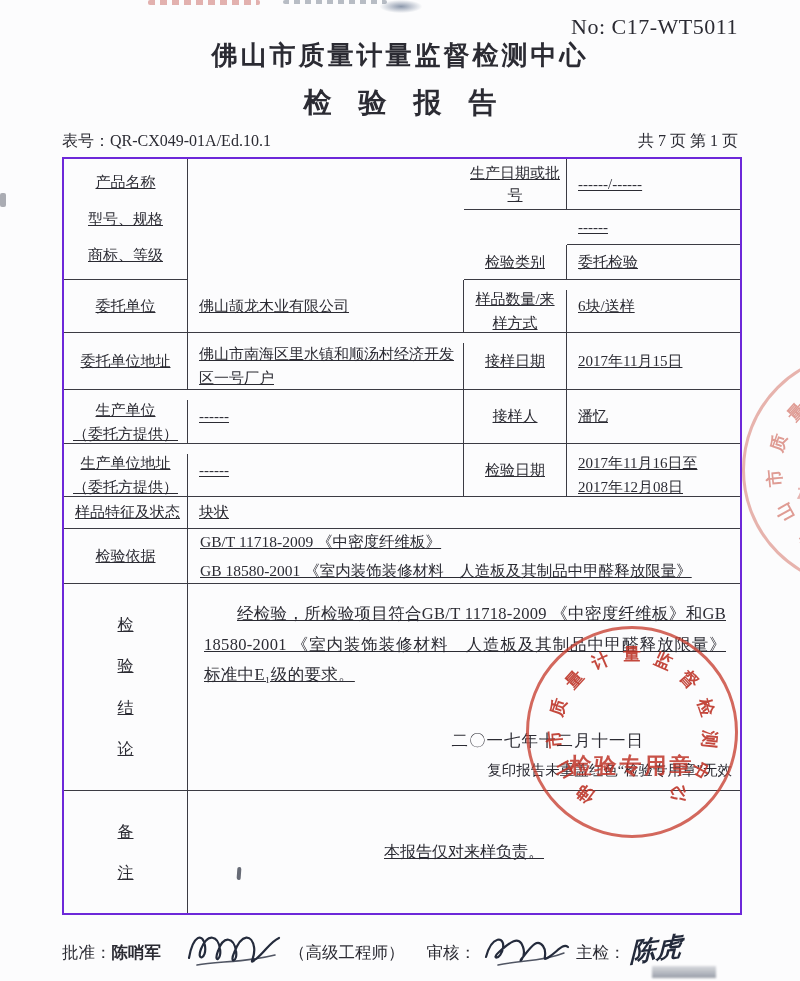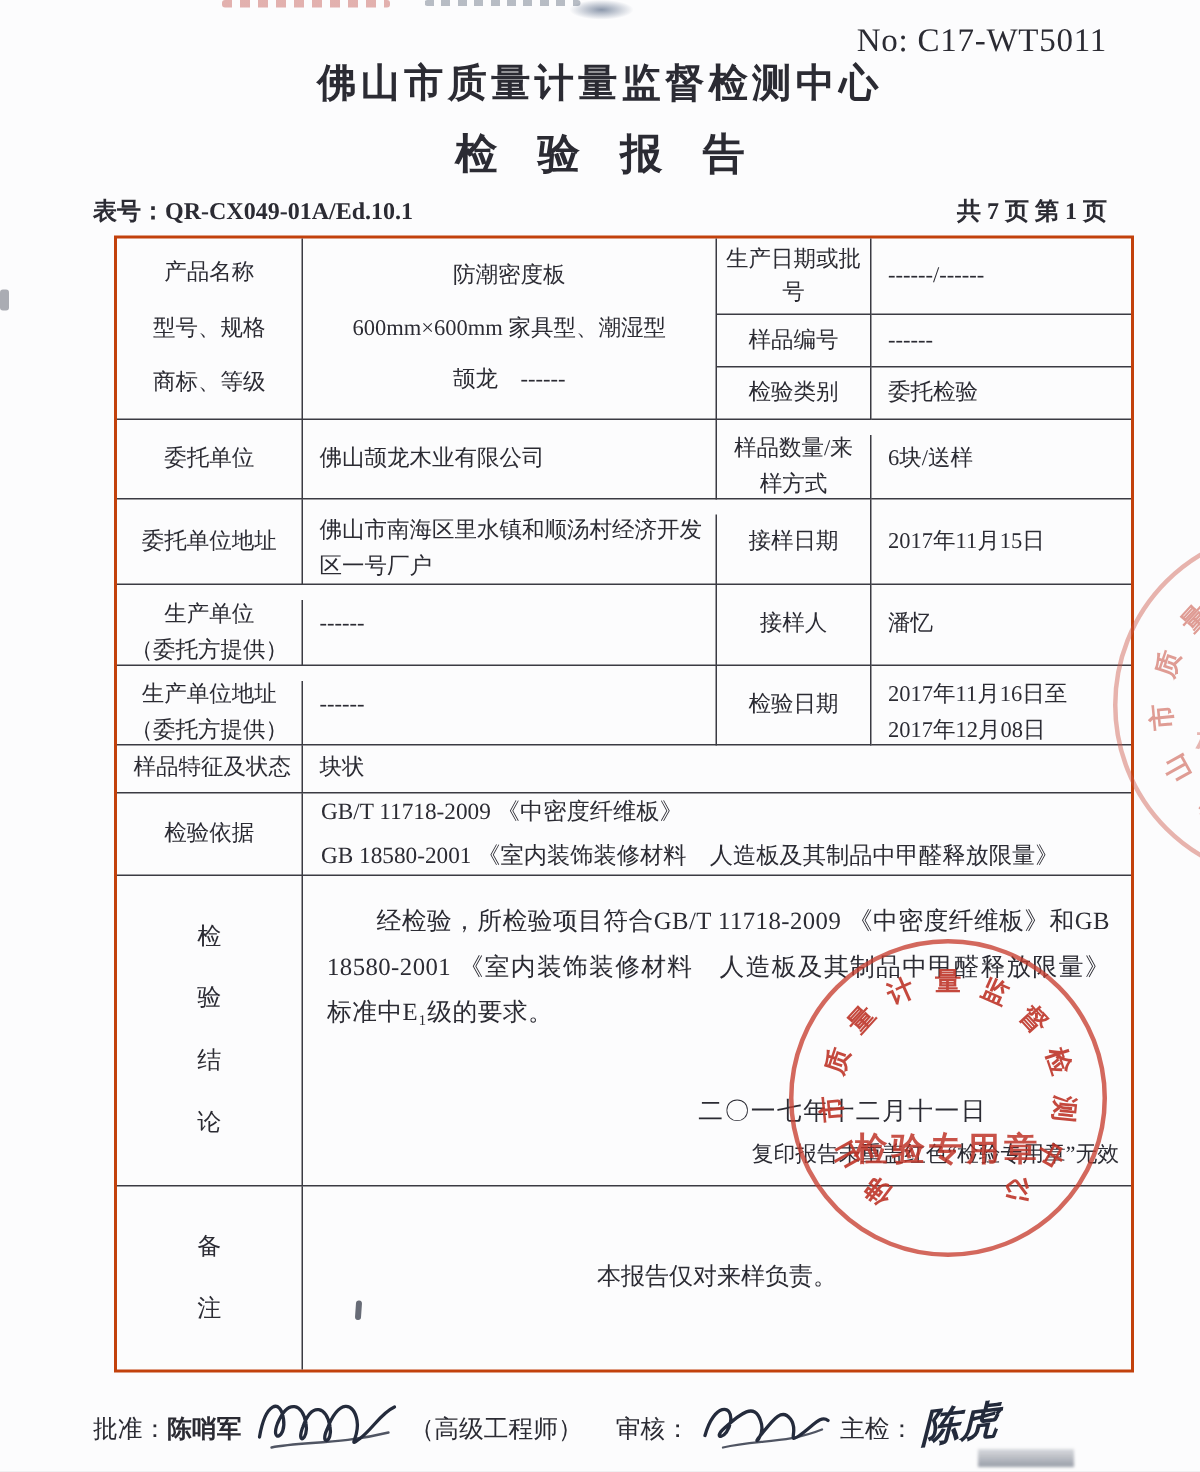--- a/index.html
+++ b/index.html
@@ -9,29 +9,29 @@
     font-family:"Liberation Serif","DejaVu Serif",serif;
     color:#2b2b33;
   }
   
   .report-no{position:absolute;top:14px;right:62px;font-size:22px;letter-spacing:.5px;}
   .org-name{position:absolute;top:38px;left:0;right:0;text-align:center;
     font-size:26px;font-weight:600;letter-spacing:3px;}
   .report-title{position:absolute;top:84px;left:0;right:0;text-align:center;
     font-size:28px;font-weight:700;letter-spacing:10px;text-indent:10px;}
   .form-row{position:absolute;top:131px;left:62px;right:62px;
-    display:flex;justify-content:space-between;font-size:16px;font-weight:bold;}
+    display:flex;justify-content:space-between;font-size:16px;}
   
   .report-table{
-    position:absolute;left:76px;top:157px;width:676px;
+    position:absolute;left:62px;top:157px;width:676px;
     display:grid;
     grid-template-columns:124px 276px 103px 173px;
     grid-template-rows:51px 35px 35px 53px 57px 54px 53px 32px 55px 207px 122px;
-    border:2px solid #c2410c;
-    font-size:15px;box-sizing:content-box;background:transparent;
+    border:2px solid #6d28d9;
+    font-size:15px;box-sizing:content-box;background:transparent;text-decoration:underline;
   }
   .cell{
     border-right:1px solid #3b3b43;border-bottom:1px solid #3b3b43;
     display:flex;align-items:center;justify-content:center;text-align:center;
     padding:2px 5px;box-sizing:border-box;line-height:1.5;
   }
   .cell.val{justify-content:flex-start;text-align:left;padding-left:11px;}
   .cell.br0{border-right:none;}
   .cell.bb0{border-bottom:none;}
   .cell.colflex{flex-direction:column;justify-content:center;}
@@ -59,21 +59,21 @@
   .ring-ch{position:absolute;left:50%;top:50%;font-size:17.5px;font-weight:600;
     color:rgba(190,52,40,.9);}
   .stamp-side .ring-ch{color:rgba(200,80,66,.75);}
   .stamp-center-text{position:absolute;left:50%;top:66%;transform:translate(-50%,-50%);
     font-size:22px;font-weight:700;letter-spacing:3px;color:rgba(190,52,40,.85);
     white-space:nowrap;}
   .stamp-side .stamp-center-text{top:60%;opacity:.55;}
   
   .footer-row{position:absolute;left:62px;top:928px;width:690px;height:50px;
     display:flex;align-items:center;font-size:16.5px;}
-  .footer-row .name{font-weight:700;margin-right:4px;}
+  .footer-row .name{font-weight:700;margin-right:20px;}
   .sig{margin:-10px 2px 0 2px;flex:none;}
   .hand{display:inline-block;font-style:italic;font-weight:600;font-size:26px;
     color:#232a3b;transform:rotate(-7deg) skewX(-8deg);margin-left:4px;margin-top:-8px;}
   
   .art{position:absolute;pointer-events:none;}
   .art-red{left:148px;top:0;width:112px;height:5px;border-radius:2px;
     background:repeating-linear-gradient(90deg,rgba(205,115,110,.55) 0 7px,transparent 7px 12px);}
   .art-gray{left:283px;top:0;width:104px;height:4px;border-radius:2px;
     background:repeating-linear-gradient(90deg,rgba(115,125,140,.5) 0 6px,transparent 6px 11px);}
   .art-blue{left:380px;top:0;width:42px;height:13px;
@@ -104,28 +104,22 @@
     <span>共 7 页  第 1 页</span>
   </div>
 
   <div class="report-table">
 
     <div class="cell colflex lab-product" style="grid-area:1/1/4/2">
       <span class="ln">产品名称</span>
       <span class="ln">型号、规格</span>
       <span class="ln">商标、等级</span>
     </div>
-    <div class="cell colflex val-product" style="grid-area:1/2/4/3">
-      <span class="ln">防潮密度板</span>
-      <span class="ln">600mm×600mm 家具型、潮湿型</span>
-      <span class="ln">颉龙　------</span>
-    </div>
     <div class="cell" style="grid-area:1/3/2/4">生产日期或批号</div>
     <div class="cell val br0" style="grid-area:1/4/2/5">------/------</div>
-    <div class="cell" style="grid-area:2/3/3/4">样品编号</div>
     <div class="cell val br0" style="grid-area:2/4/3/5">------</div>
     <div class="cell" style="grid-area:3/3/4/4">检验类别</div>
     <div class="cell val br0" style="grid-area:3/4/4/5">委托检验</div>
 
     <div class="cell" style="grid-area:4/1/5/2">委托单位</div>
     <div class="cell val" style="grid-area:4/2/5/3">佛山颉龙木业有限公司</div>
     <div class="cell two-line" style="grid-area:4/3/5/4">样品数量/来样方式</div>
     <div class="cell val br0" style="grid-area:4/4/5/5">6块/送样</div>
 
     <div class="cell" style="grid-area:5/1/6/2">委托单位地址</div>

